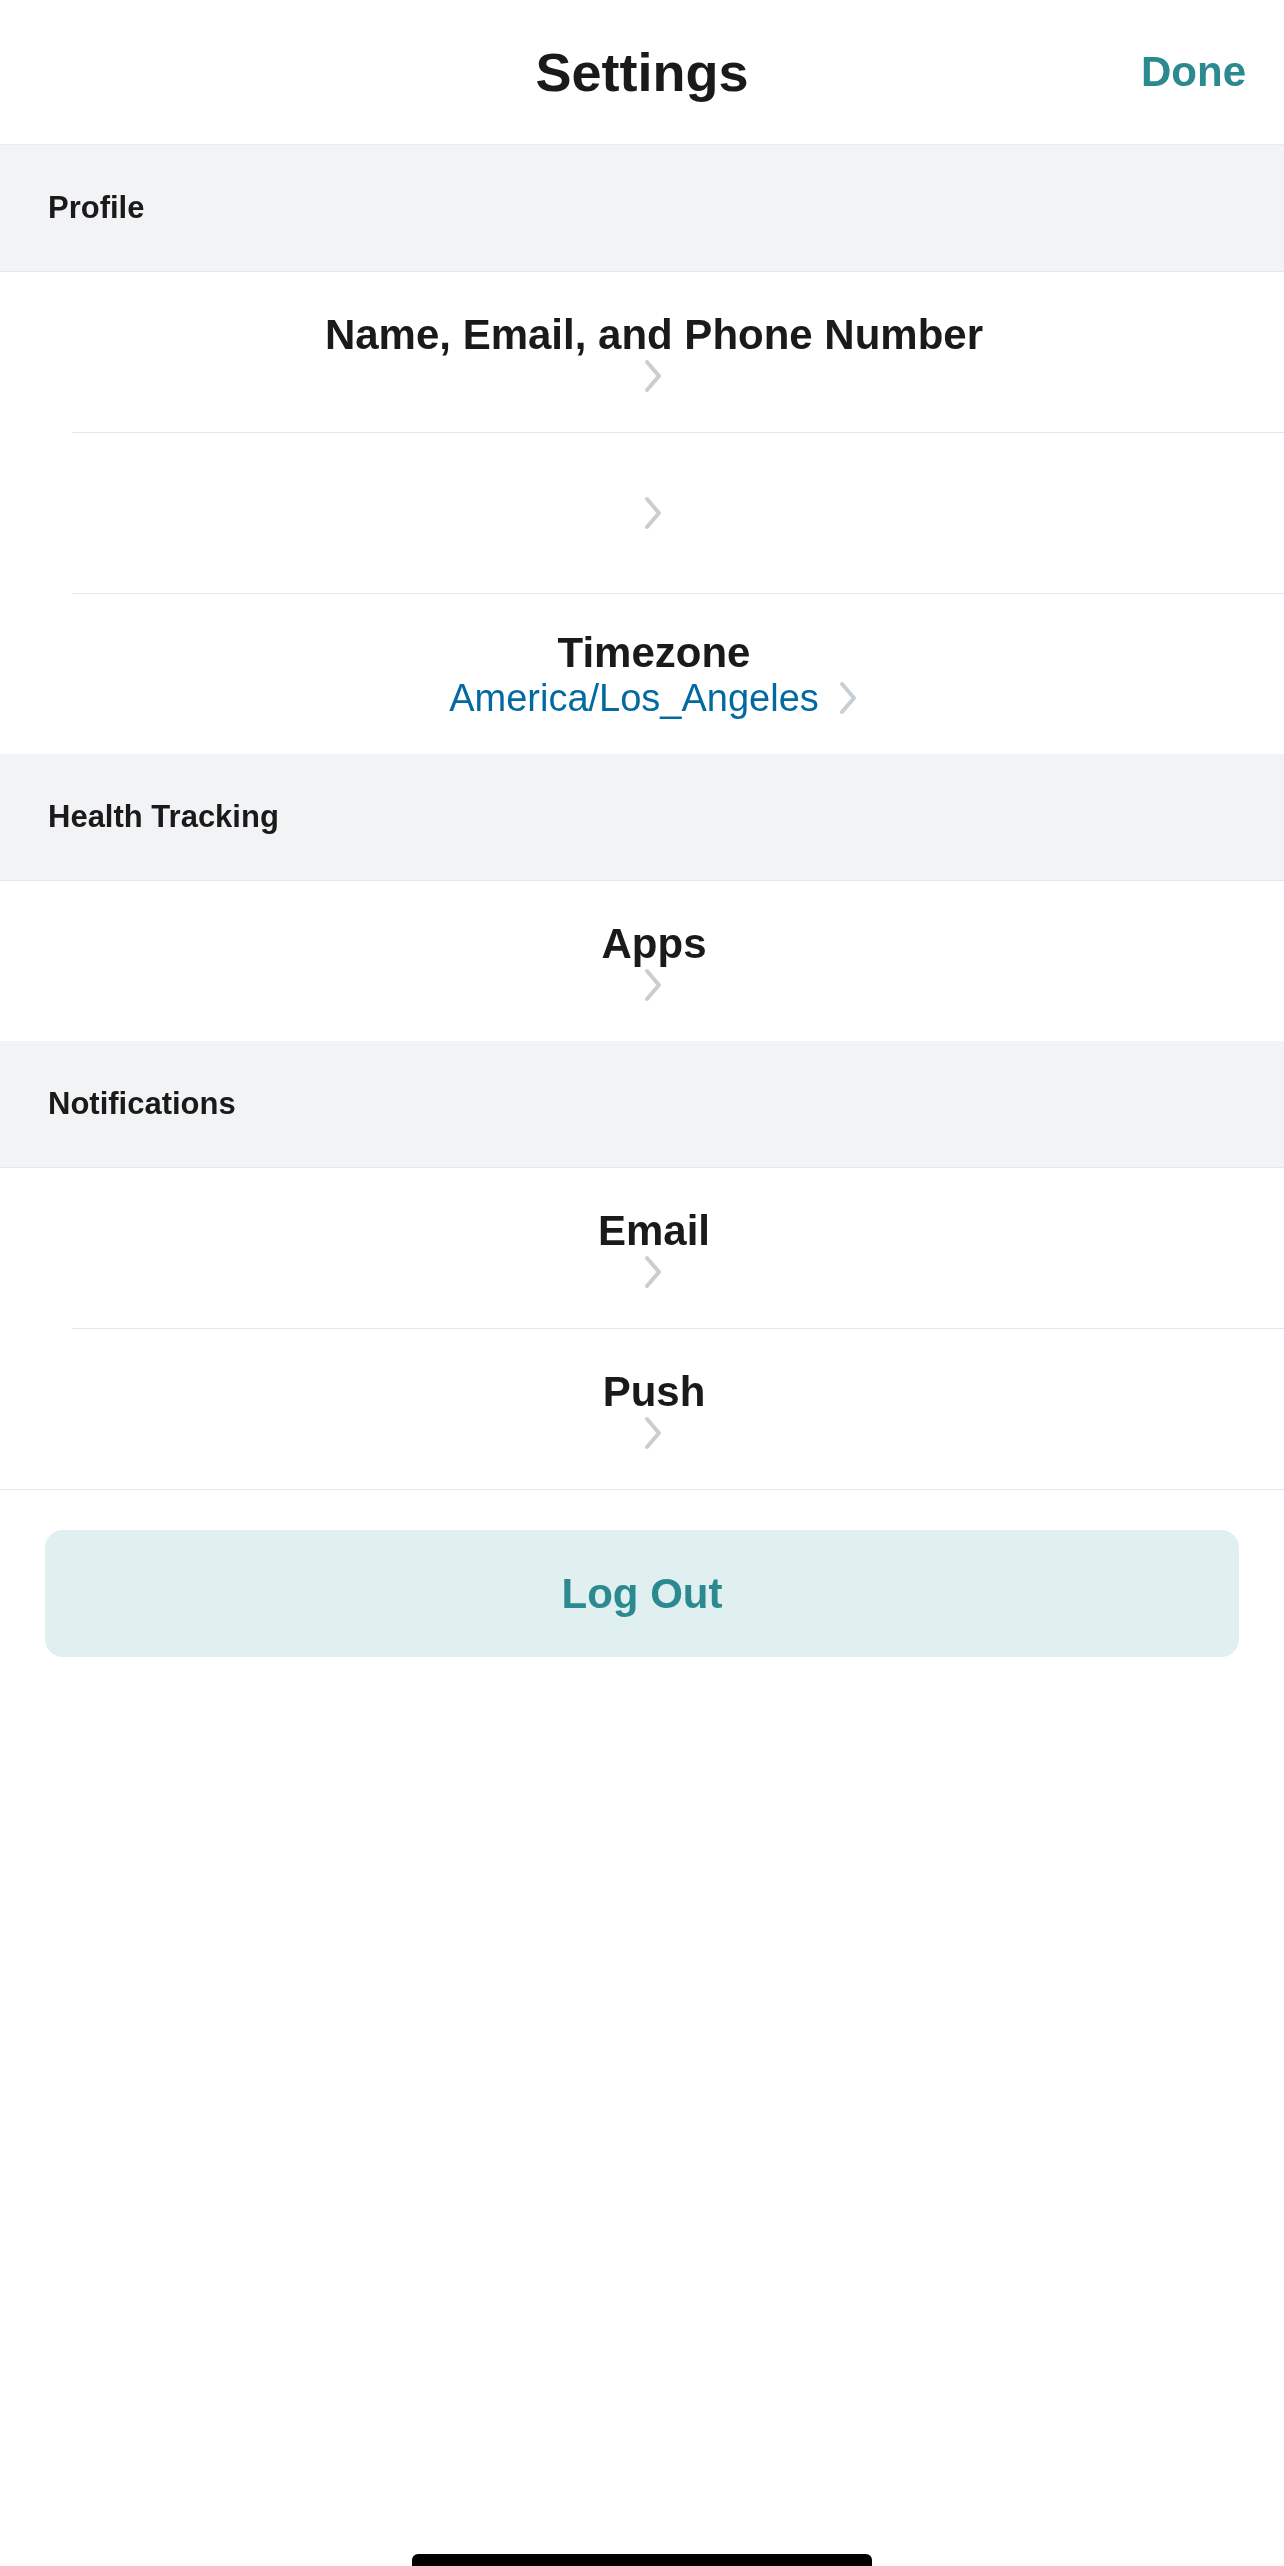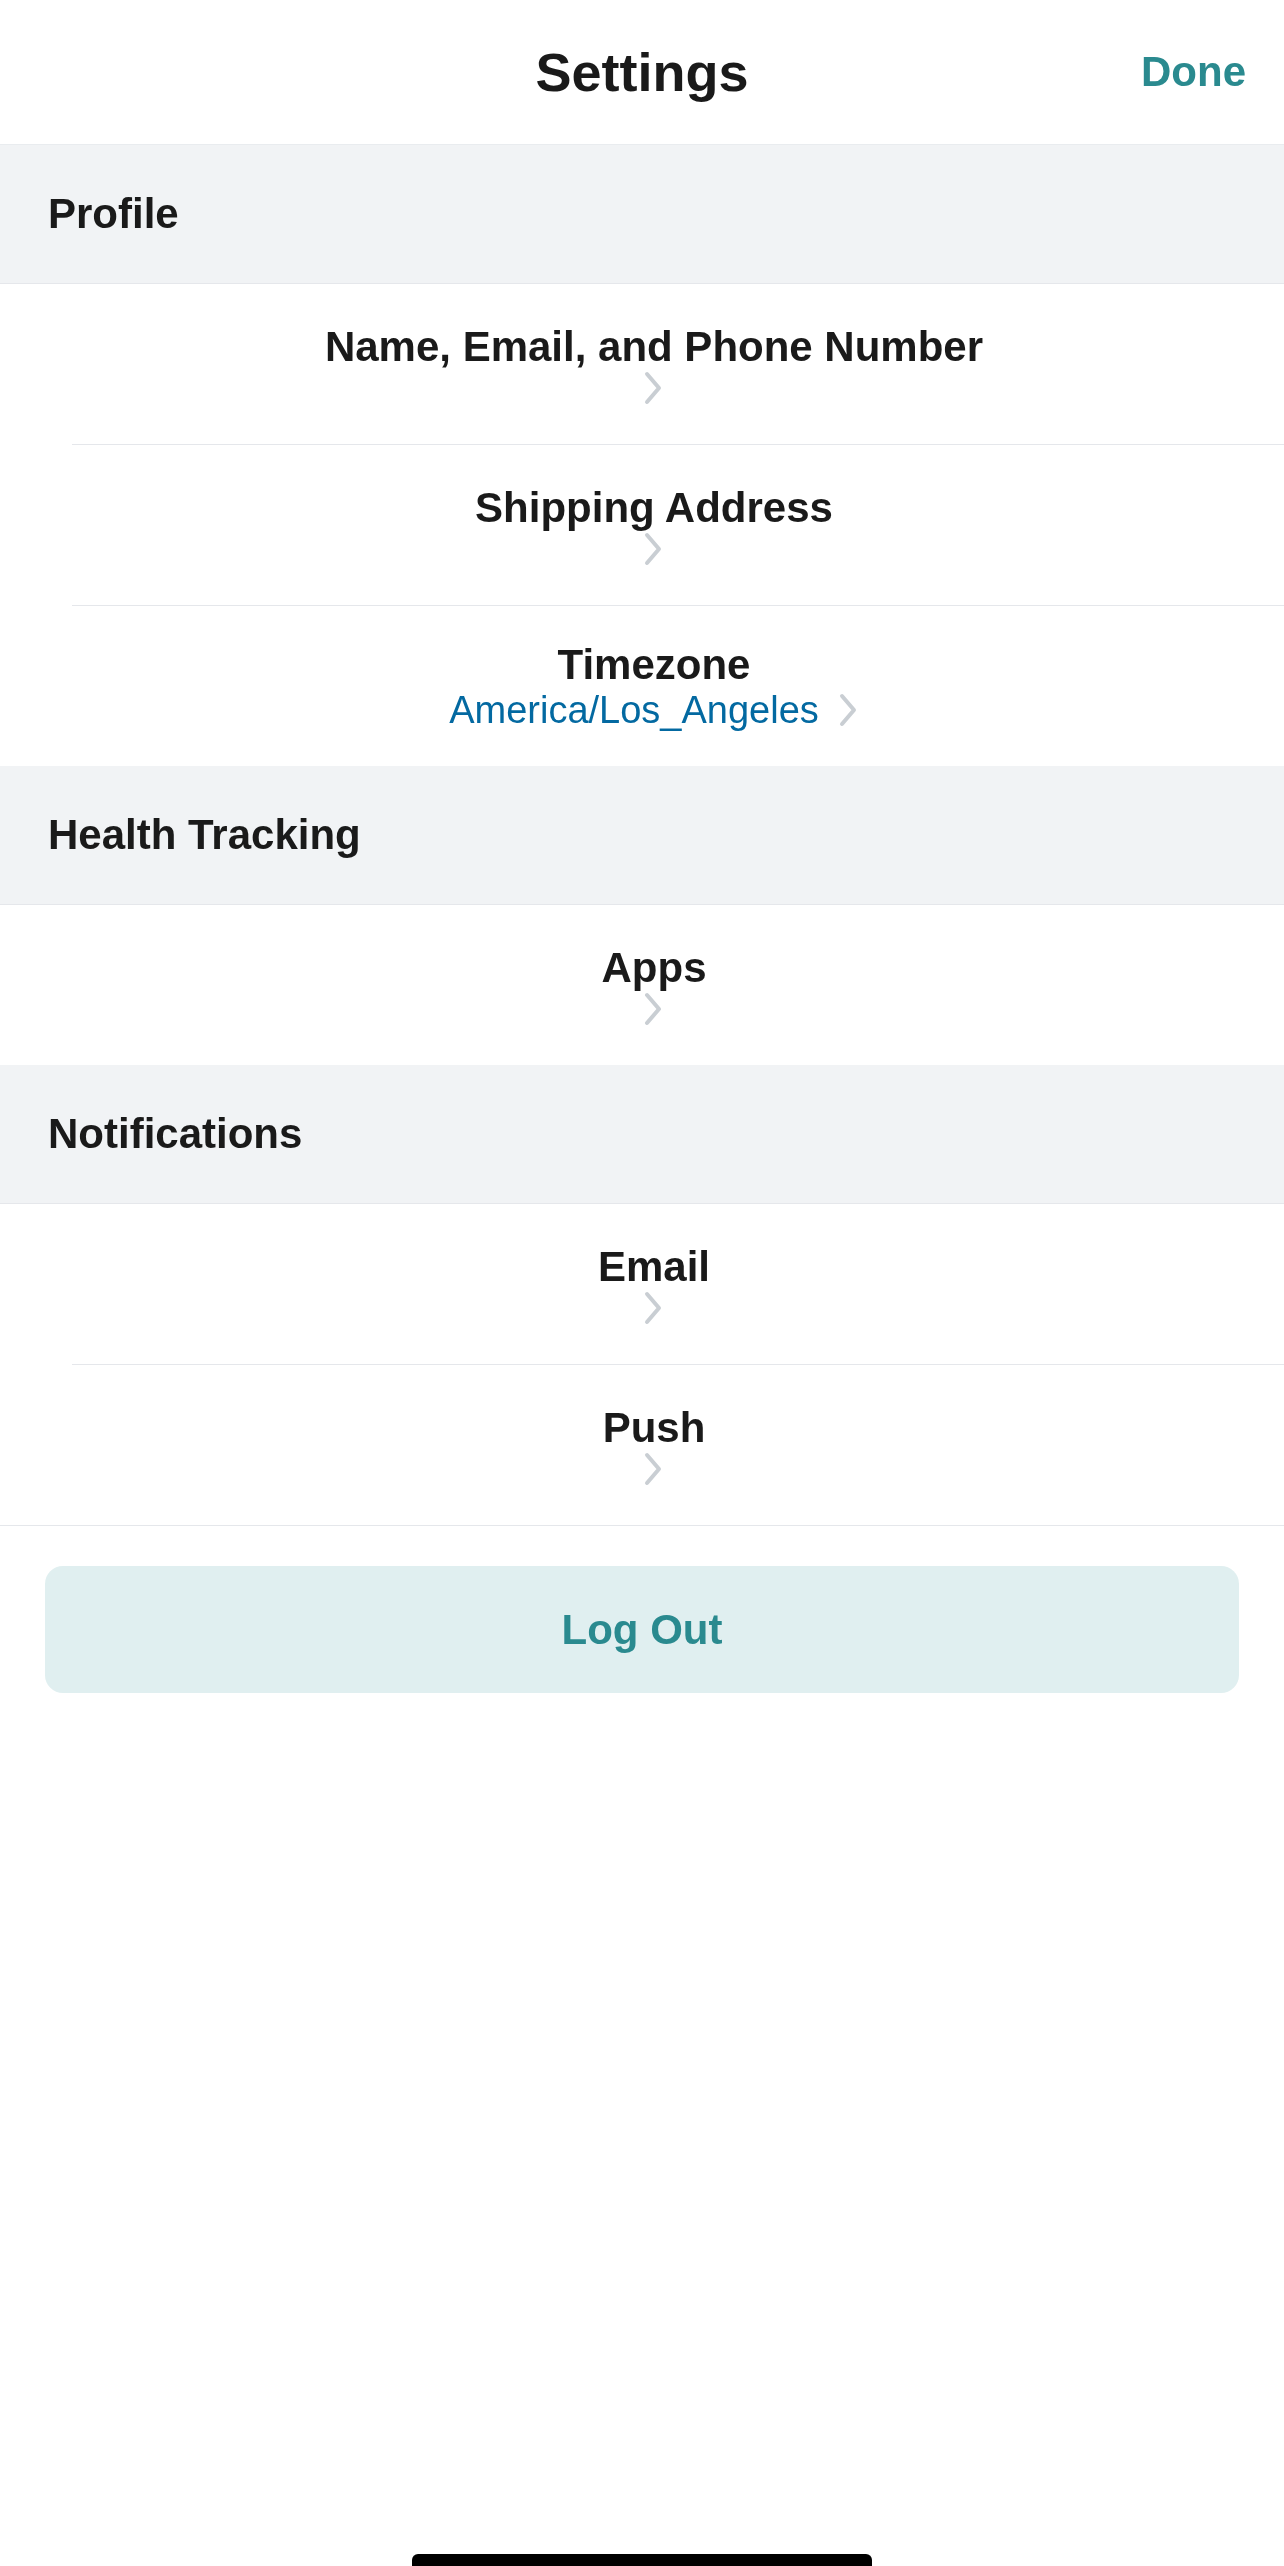--- a/index.html
+++ b/index.html
@@ -35,21 +35,21 @@
       font-size: 42px;
       font-weight: 600;
       color: #2a8a8f;
     }
     .section-header {
       background: #f1f3f5;
       padding: 45px 48px;
       border-bottom: 1px solid #e5e7eb;
     }
     .section-header-title {
-      font-size: 42px;
+      font-size: 31px;
       font-weight: 700;
       color: #1a1a1a;
     }
     .row {
       display: flex;
       align-items: center;
       justify-content: space-between;
       padding: 0 48px 0 72px;
       height: 160px;
       background: #ffffff;
@@ -140,21 +140,20 @@
             <path d="M3 3 L15 17 L3 31" stroke="#c9ced3" stroke-width="4" fill="none" stroke-linecap="round" stroke-linejoin="round"></path>
           </svg>
       </span>
     </div>
   </div>
 </div>
 <div class="divider"></div>
 
 <div class="row">
   <div class="row-inner">
-    <div class="row-label">Shipping Address</div>
     <div class="row-right">
       <span class="chevron">
         <svg width="20" height="34" viewBox="0 0 20 34">
             <path d="M3 3 L15 17 L3 31" stroke="#c9ced3" stroke-width="4" fill="none" stroke-linecap="round" stroke-linejoin="round"></path>
           </svg>
       </span>
     </div>
   </div>
 </div>
 <div class="divider"></div>

